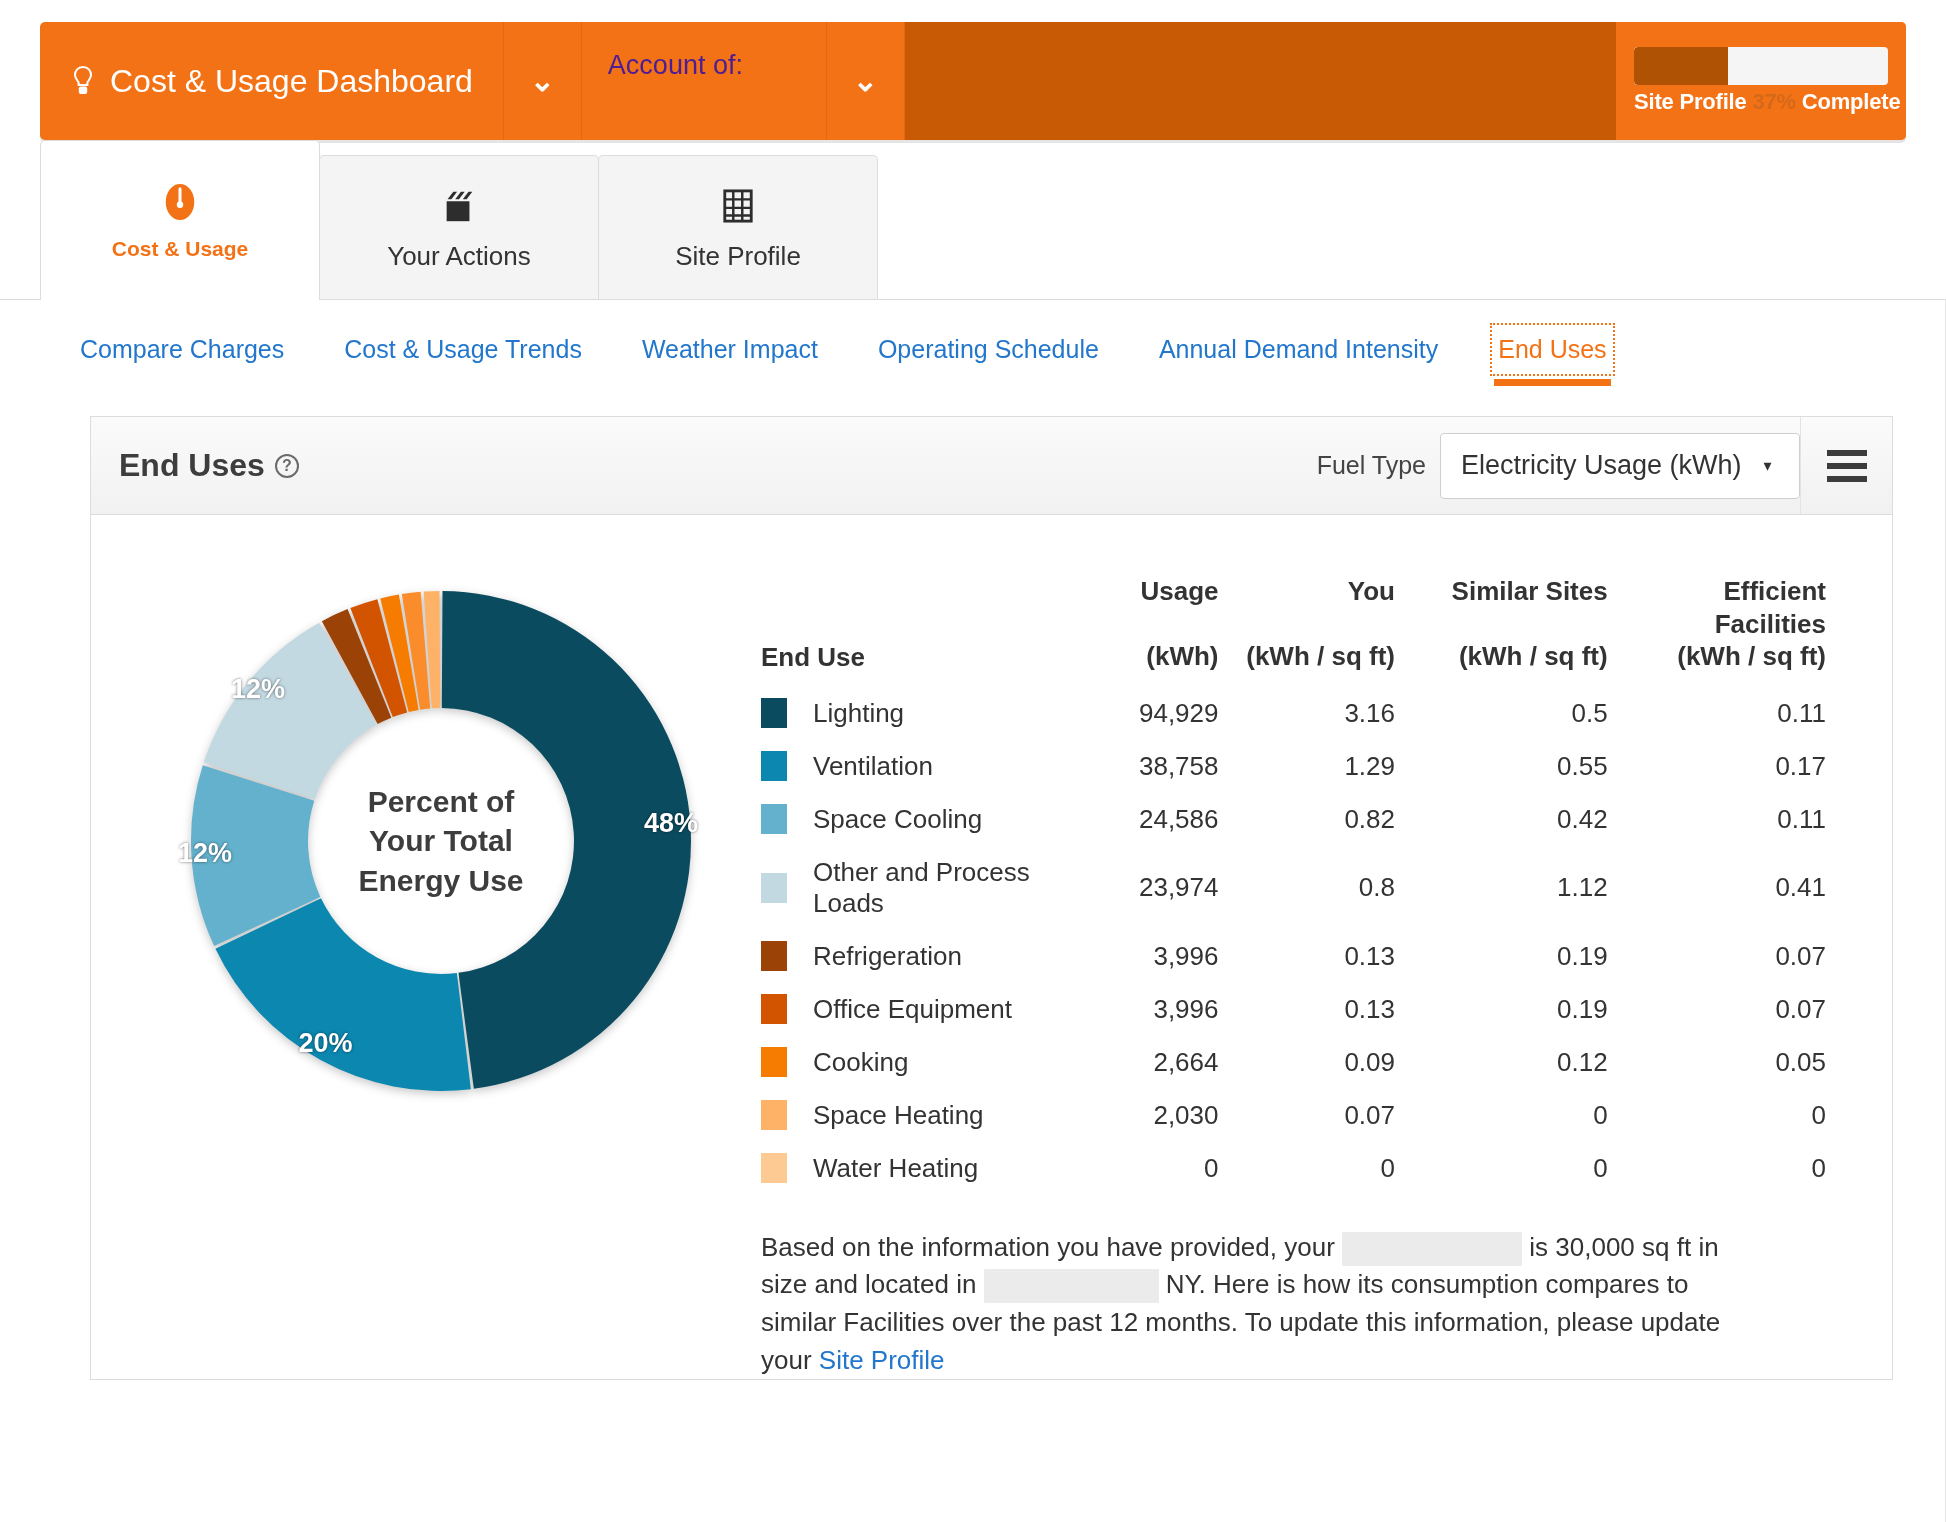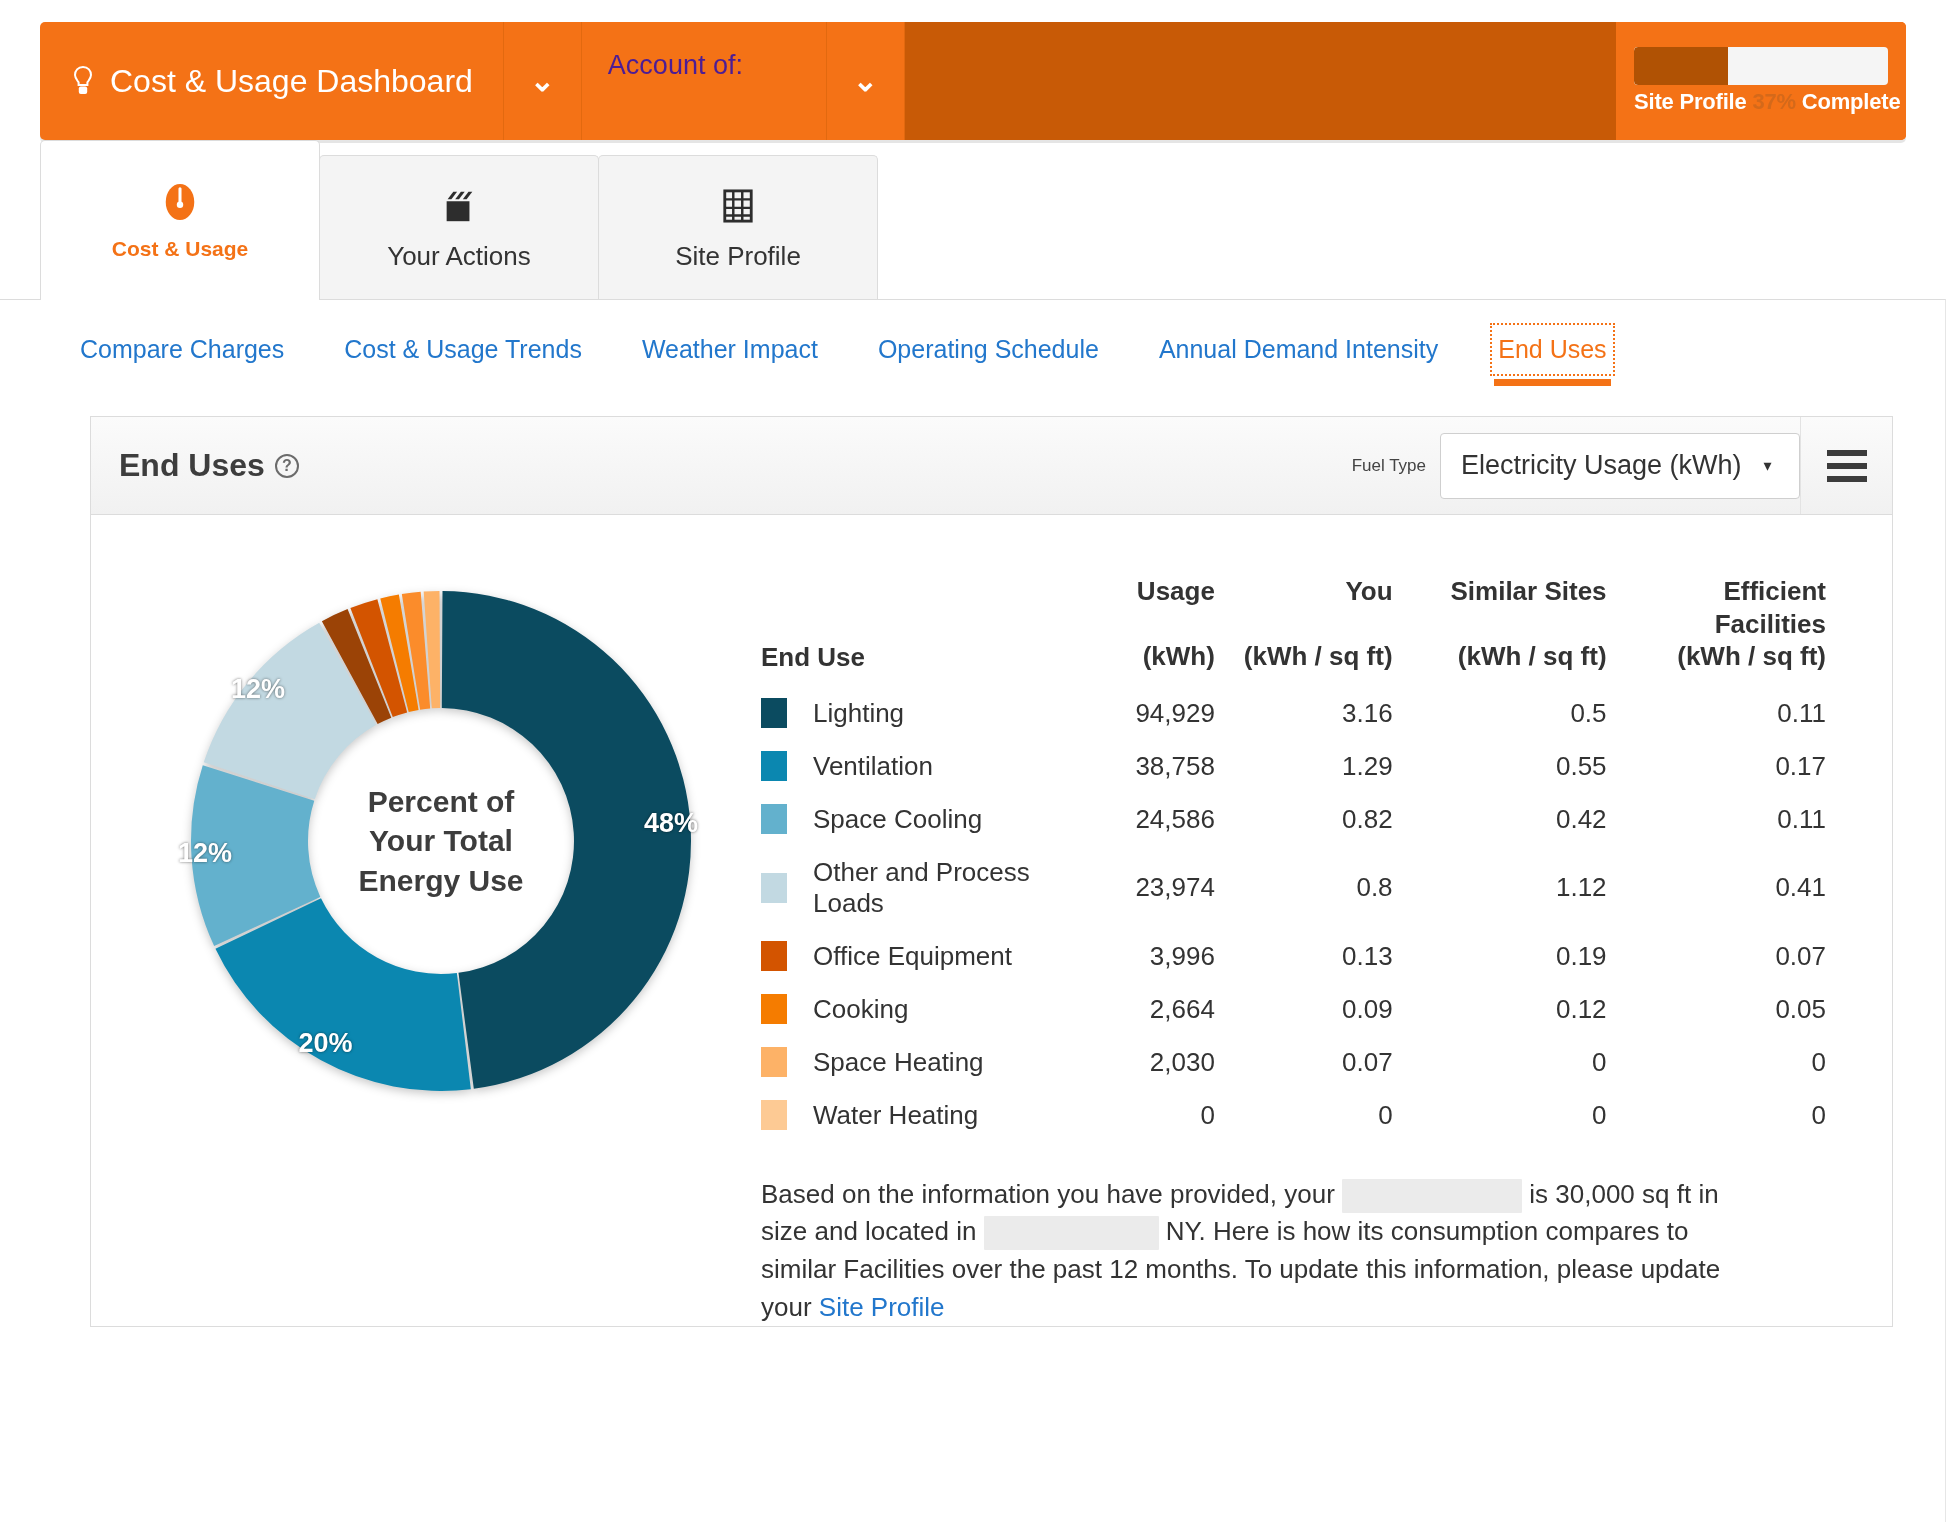--- a/index.html
+++ b/index.html
@@ -200,21 +200,21 @@
     display: flex; align-items: center; justify-content: center;
     line-height: 1;
   }
   .card-head-right {
     margin-left: auto;
     display: flex;
     align-items: center;
     height: 100%;
   }
   .fuel-label {
-    font-size: 17px;
+    font-size: 25px;
     color: #444444;
     margin-right: 14px;
   }
   .select-box {
     background: #ffffff;
     border: 1px solid #cfcfcf;
     border-radius: 4px;
     height: 66px;
     display: flex;
     align-items: center;
@@ -548,20 +548,32 @@
                     </div>
                   </td>
                   <td class="num">23,974</td>
                   <td class="num">0.8</td>
                   <td class="num">1.12</td>
                   <td class="num">0.41</td>
                 </tr>
                 <tr>
                   <td class="cat">
                     <div class="cat-inner">
+                      <span class="swatch" style="background: rgb(155, 67, 6);"></span>
+                      <span>Refrigeration</span>
+                    </div>
+                  </td>
+                  <td class="num">3,996</td>
+                  <td class="num">0.13</td>
+                  <td class="num">0.19</td>
+                  <td class="num">0.07</td>
+                </tr>
+                <tr>
+                  <td class="cat">
+                    <div class="cat-inner">
                       <span class="swatch" style="background: rgb(211, 84, 0);"></span>
                       <span>Office Equipment</span>
                     </div>
                   </td>
                   <td class="num">3,996</td>
                   <td class="num">0.13</td>
                   <td class="num">0.19</td>
                   <td class="num">0.07</td>
                 </tr>
                 <tr>

